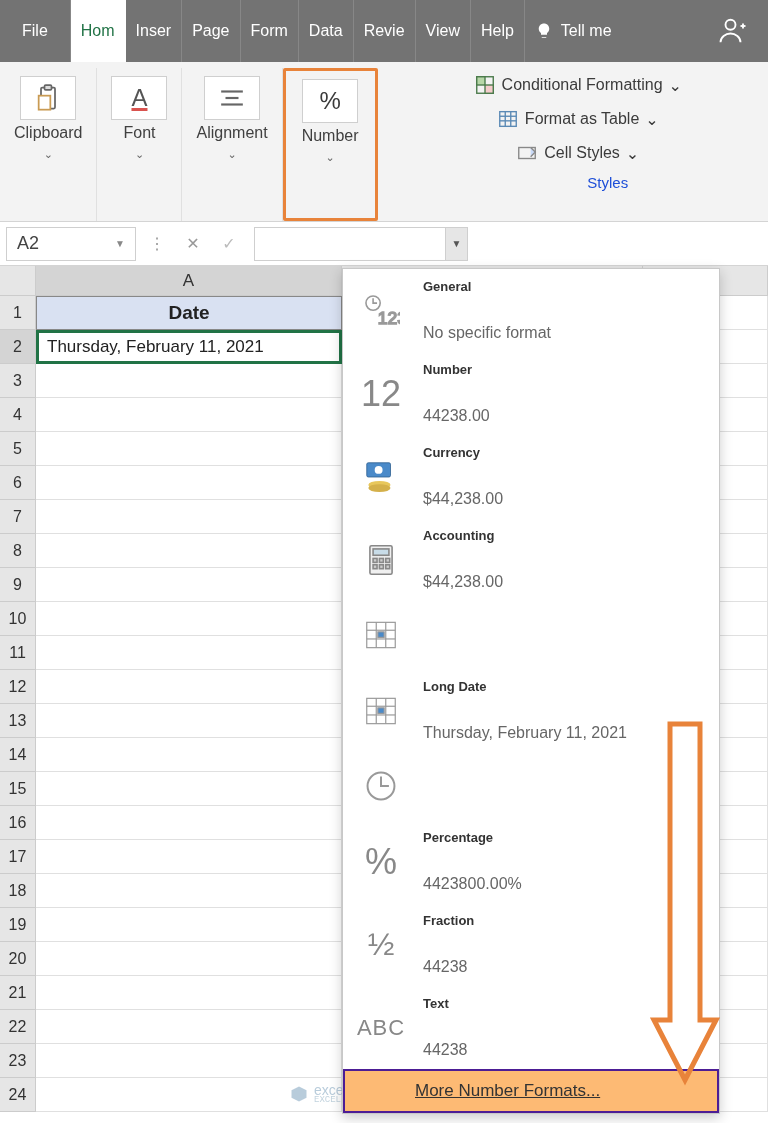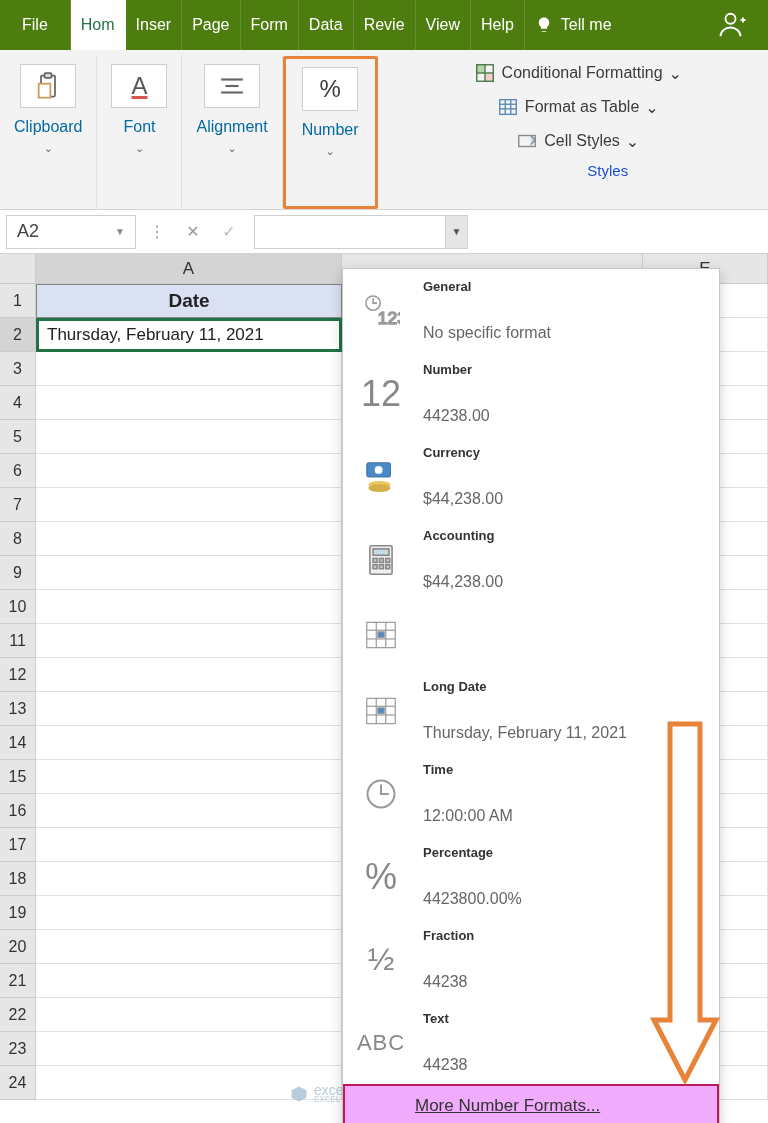--- a/index.html
+++ b/index.html
@@ -1,31 +1,31 @@
 <!DOCTYPE html>
 <html><head>
 <meta charset="utf-8">
 <style>
 * { box-sizing: border-box; margin: 0; padding: 0; font-family: 'Segoe UI', Tahoma, sans-serif; }
 body { width: 768px; height: 1123px; background: #fff; overflow: hidden; position: relative; }
 
-.titlebar { height: 50px; background: #4d7c0f; display: flex; align-items: stretch; color: #fff; }
+.titlebar { height: 62px; background: #737373; display: flex; align-items: stretch; color: #fff; }
 .tab { padding: 0 10px; display: flex; align-items: center; font-size: 16px; cursor: pointer; border-right: 1px solid rgba(255,255,255,0.15); white-space: nowrap; overflow: hidden; }
 .tab.file { padding: 0 22px; }
 .tab.active { background: #fff; color: #217346; }
 .tab.tell { border: none; text-align: center; }
 .bulb-icon { width: 18px; height: 18px; fill: #fff; margin-right: 8px; }
 .user-icon { margin-left: auto; padding: 0 20px; display: flex; align-items: center; }
 .user-icon svg { width: 30px; height: 30px; stroke: #fff; fill: none; stroke-width: 1.5; }
 
 .ribbon { background: #f3f3f3; border-bottom: 1px solid #d4d4d4; display: flex; padding: 6px 0 0 0; height: 160px; }
 .rgroup { display: flex; flex-direction: column; align-items: center; border-right: 1px solid #e0e0e0; padding: 0 14px; }
 .rgroup .main { flex: 1; display: flex; flex-direction: column; align-items: center; justify-content: flex-start; gap: 4px; padding-top: 8px; }
 .rgroup .icon-box { width: 56px; height: 44px; background: #fff; border: 1px solid #cfcfcf; display: flex; align-items: center; justify-content: center; font-size: 24px; color: #3b3b3b; }
-.rgroup .label { font-size: 16px; color: #0369a1; margin-top: 6px; }
+.rgroup .label { font-size: 16px; color: #404040; }
 .rgroup .chev { font-size: 11px; color: #666; margin-top: 2px; }
 .rgroup.number { border: 3px solid #e8833a; border-radius: 2px; padding: 0 16px; }
 .styles-group { flex: 1; padding-left: 10px; display: flex; flex-direction: column; align-items: center; }
 .style-item { display: flex; align-items: center; gap: 6px; font-size: 16px; color: #3b3b3b; padding: 6px 0; }
 .style-item svg { width: 22px; height: 22px; }
 .styles-label { font-size: 15px; color: #1d4ed8; text-align: center; padding: 4px 0 6px 0; margin-left: 60px; }
 
 .formula-bar { display: flex; align-items: center; height: 44px; border-bottom: 1px solid #d4d4d4; padding: 0 6px; gap: 6px; }
 .name-box { width: 130px; height: 34px; border: 1px solid #cfcfcf; background: #fff; display: flex; align-items: center; padding: 0 10px; font-size: 18px; color: #444; justify-content: space-between; gap: 12px; }
 .name-box .dd { color: #888; font-size: 10px; }
@@ -48,21 +48,21 @@
 .cell.header { background: #d9e1f2; border: 1px solid #888; font-weight: bold; justify-content: center; font-size: 19px; }
 .cell.selected { border: 3px solid #217346; background: #fff; padding-left: 8px; }
 
 .dropdown { position: absolute; left: 342px; top: 268px; width: 378px; background: #fff; border: 1px solid #c8c8c8; box-shadow: 0 4px 12px rgba(0,0,0,0.2); z-index: 100; }
 .dd-item { display: flex; align-items: center; padding: 10px 14px; gap: 18px; cursor: pointer; }
 .dd-icon { width: 48px; height: 48px; display: flex; align-items: center; justify-content: center; font-size: 30px; color: #7a7a7a; flex-shrink: 0; }
 .dd-icon svg { width: 38px; height: 38px; }
 .dd-text { display: flex; flex-direction: column; gap: 2px; }
 .dd-title { font-size: 13px; font-weight: 600; color: #333; }
 .dd-sub { font-size: 16px; color: #666; margin-top: 28px; }
-.dd-more { padding: 10px 14px 10px 70px; font-size: 17px; color: #333; text-decoration: underline; background: #f0abfc; border: 2px solid #be185d; cursor: pointer; }
+.dd-more { padding: 10px 14px 10px 70px; font-size: 17px; color: #333; text-decoration: underline; background: #fdba74; border: 2px solid #4c1d95; cursor: pointer; }
 
 .arrow-annotation { position: absolute; left: 650px; top: 720px; z-index: 101; }
 .arrow-annotation svg { width: 70px; height: 370px; }
 
 .watermark { position: absolute; left: 290px; bottom: 18px; z-index: 50; opacity: 0.7; display: flex; align-items: center; gap: 6px; font-size: 14px; color: #9bb7cc; }
 .watermark svg { width: 18px; height: 18px; }
 .watermark .sub { font-size: 9px; color: #a8c0d0; margin-top: -3px; font-family: Liberation Mono, monospace; }
 </style>
 </head>
 <body>
@@ -394,24 +394,20 @@
           <div class="dd-sub">Thursday, February 11, 2021</div>
         </div>
       </div>
       <div class="dd-item">
         <div class="dd-icon">
           <svg viewBox="0 0 48 48" fill="none" stroke="#999" stroke-width="2.5">
             <circle cx="24" cy="24" r="17"></circle>
             <path d="M24 12v12h10"></path>
           </svg>
         </div>
-        <div class="dd-text">
-          <div class="dd-title">Time</div>
-          <div class="dd-sub">12:00:00 AM</div>
-        </div>
       </div>
       <div class="dd-item">
         <div class="dd-icon">
           <div style="font-size:36px;color:#888;font-weight:400;">%</div>
         </div>
         <div class="dd-text">
           <div class="dd-title">Percentage</div>
           <div class="dd-sub">4423800.00%</div>
         </div>
       </div>

